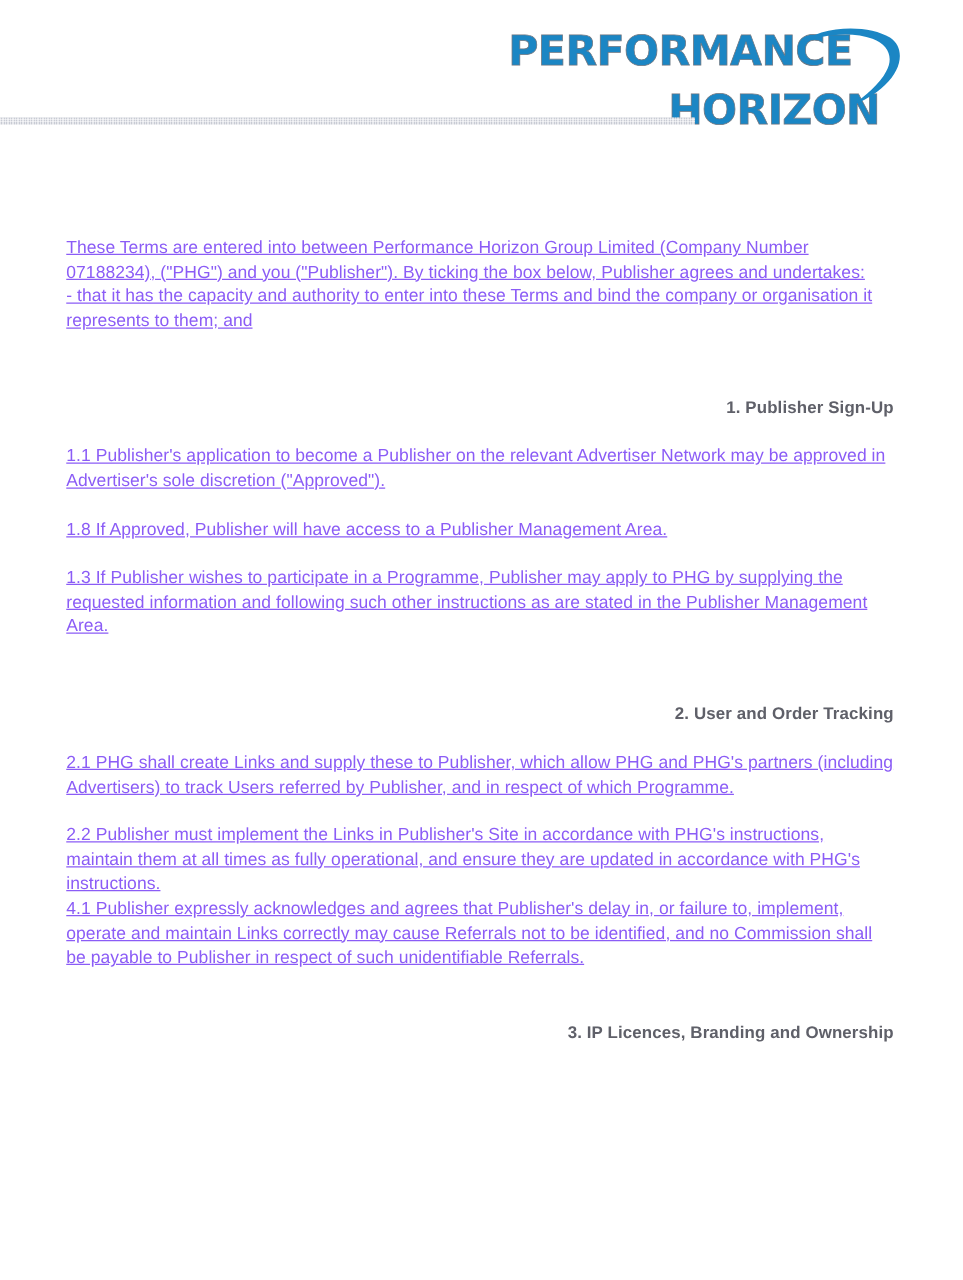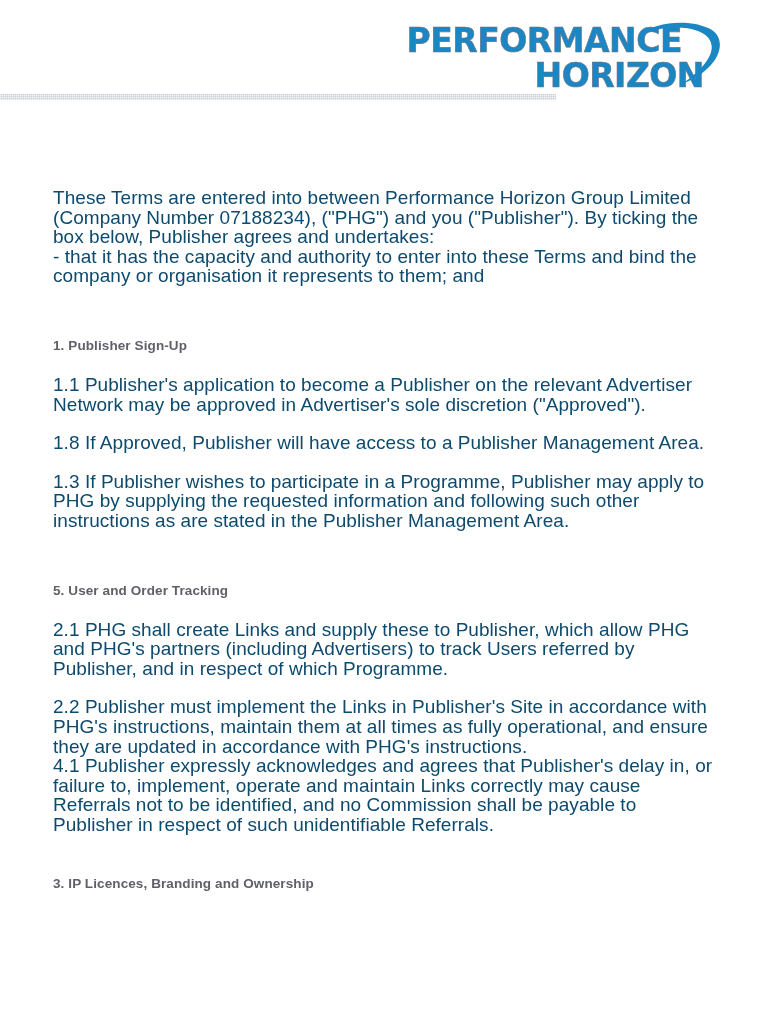--- a/index.html
+++ b/index.html
@@ -50,21 +50,21 @@
     padding-right: 28px;
   }
   .logo-line2 {
     display: block;
     font-family: "DejaVu Sans", sans-serif;
     font-weight: bold;
     font-size: 33px;
     letter-spacing: -0.5px;
     color: #1b86c4;
     -webkit-text-stroke: 0.6px #6f7680;
-    margin-top: 2px;
+    margin-top: 14px;
     padding-right: 6px;
   }
   .logo-swoosh {
     position: absolute;
     right: 0px;
     top: -2px;
     width: 92px;
     height: 66px;
     pointer-events: none;
   }
@@ -99,28 +99,30 @@
     line-height: 20px;
   }
 
   .section-heading {
     font-size: 13.5px;
     font-weight: bold;
     color: #5f6069;
     letter-spacing: 0.1px;
     line-height: 20px;
     margin: 0;
+    text-align: right;
   }
 
   p.para {
-    font-size: 19px;
-    color: #0c4a6e;
+    font-size: 14px;
+    color: #8b5cf6;
     line-height: 19.6px;
     margin: 0;
     letter-spacing: 0.05px;
+    text-decoration: underline;
   }
 
   
   .gap-lg { height: 31px; }
   .gap-md { height: 19px; }
   .gap-xl { height: 40px; }
 </style>
 </head>
 <body>
 
@@ -156,21 +158,21 @@
   <div class="gap-md"></div>
   <p class="para">1.1 Publisher's application to become a Publisher on the relevant Advertiser Network may be approved in Advertiser's sole discretion ("Approved").</p>
   <div class="gap-md"></div>
   <p class="para">1.8 If Approved, Publisher will have access to a Publisher Management Area.</p>
   <div class="gap-md"></div>
   <p class="para">1.3 If Publisher wishes to participate in a Programme, Publisher may apply to PHG by supplying the requested information and following such other instructions as are stated in the Publisher Management Area.</p>
   <div class="gap-md"></div>
 
   <div class="gap-lg"></div>
 
-  <div class="section-heading">5. User and Order Tracking</div>
+  <div class="section-heading">2. User and Order Tracking</div>
   <div class="gap-md"></div>
   <p class="para">2.1 PHG shall create Links and supply these to Publisher, which allow PHG and PHG's partners (including Advertisers) to track Users referred by Publisher, and in respect of which Programme.</p>
   <div class="gap-md"></div>
   <p class="para">2.2 Publisher must implement the Links in Publisher's Site in accordance with PHG's instructions, maintain them at all times as fully operational, and ensure they are updated in accordance with PHG's instructions.</p>
   <p class="para">4.1 Publisher expressly acknowledges and agrees that Publisher's delay in, or failure to, implement, operate and maintain Links correctly may cause Referrals not to be identified, and no Commission shall be payable to Publisher in respect of such unidentifiable Referrals.</p>
 
   <div class="gap-xl"></div>
 
   <div class="section-heading">3. IP Licences, Branding and Ownership</div>
 

